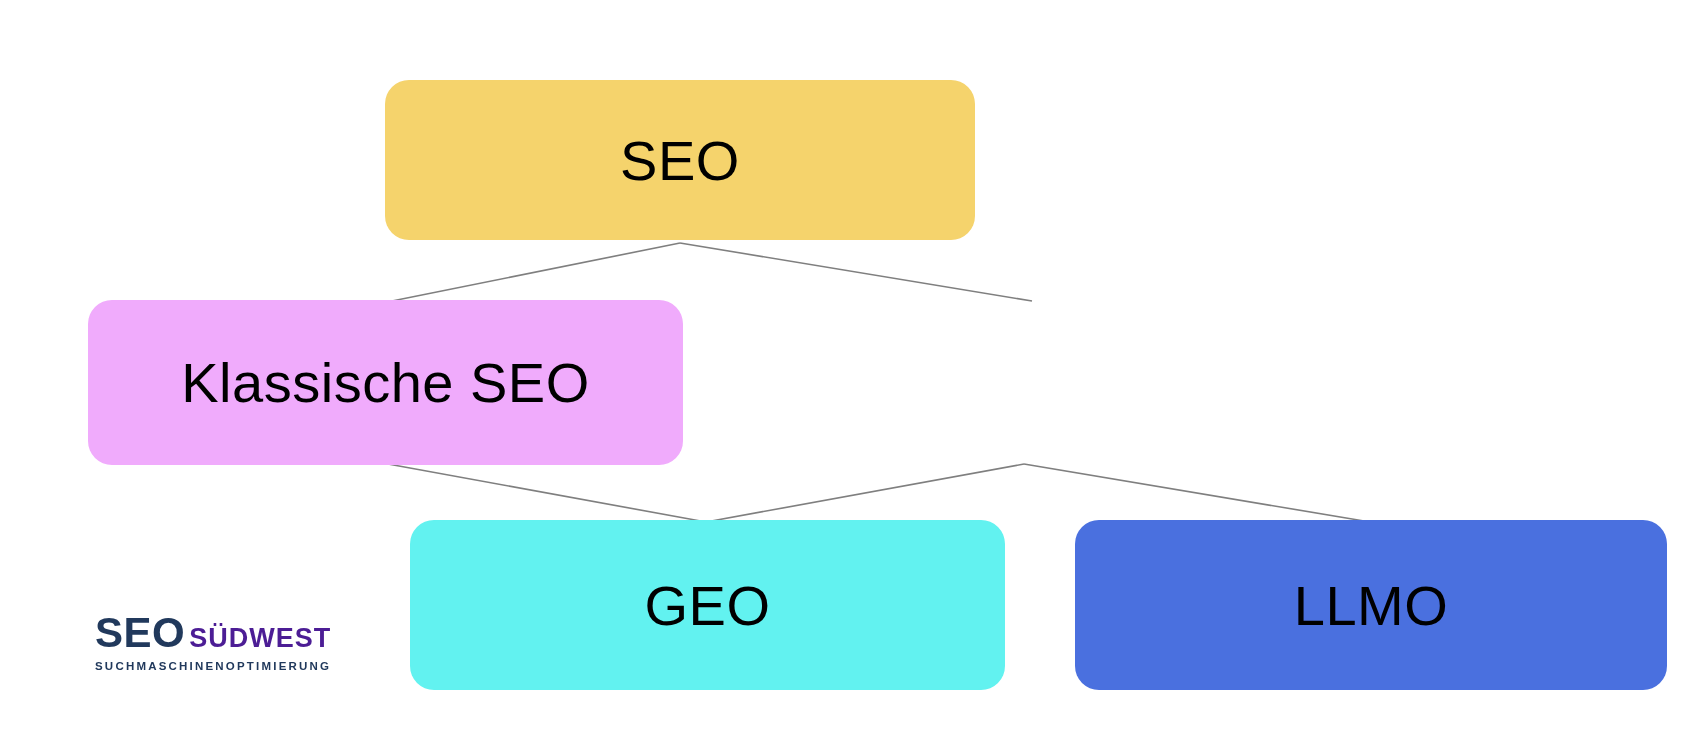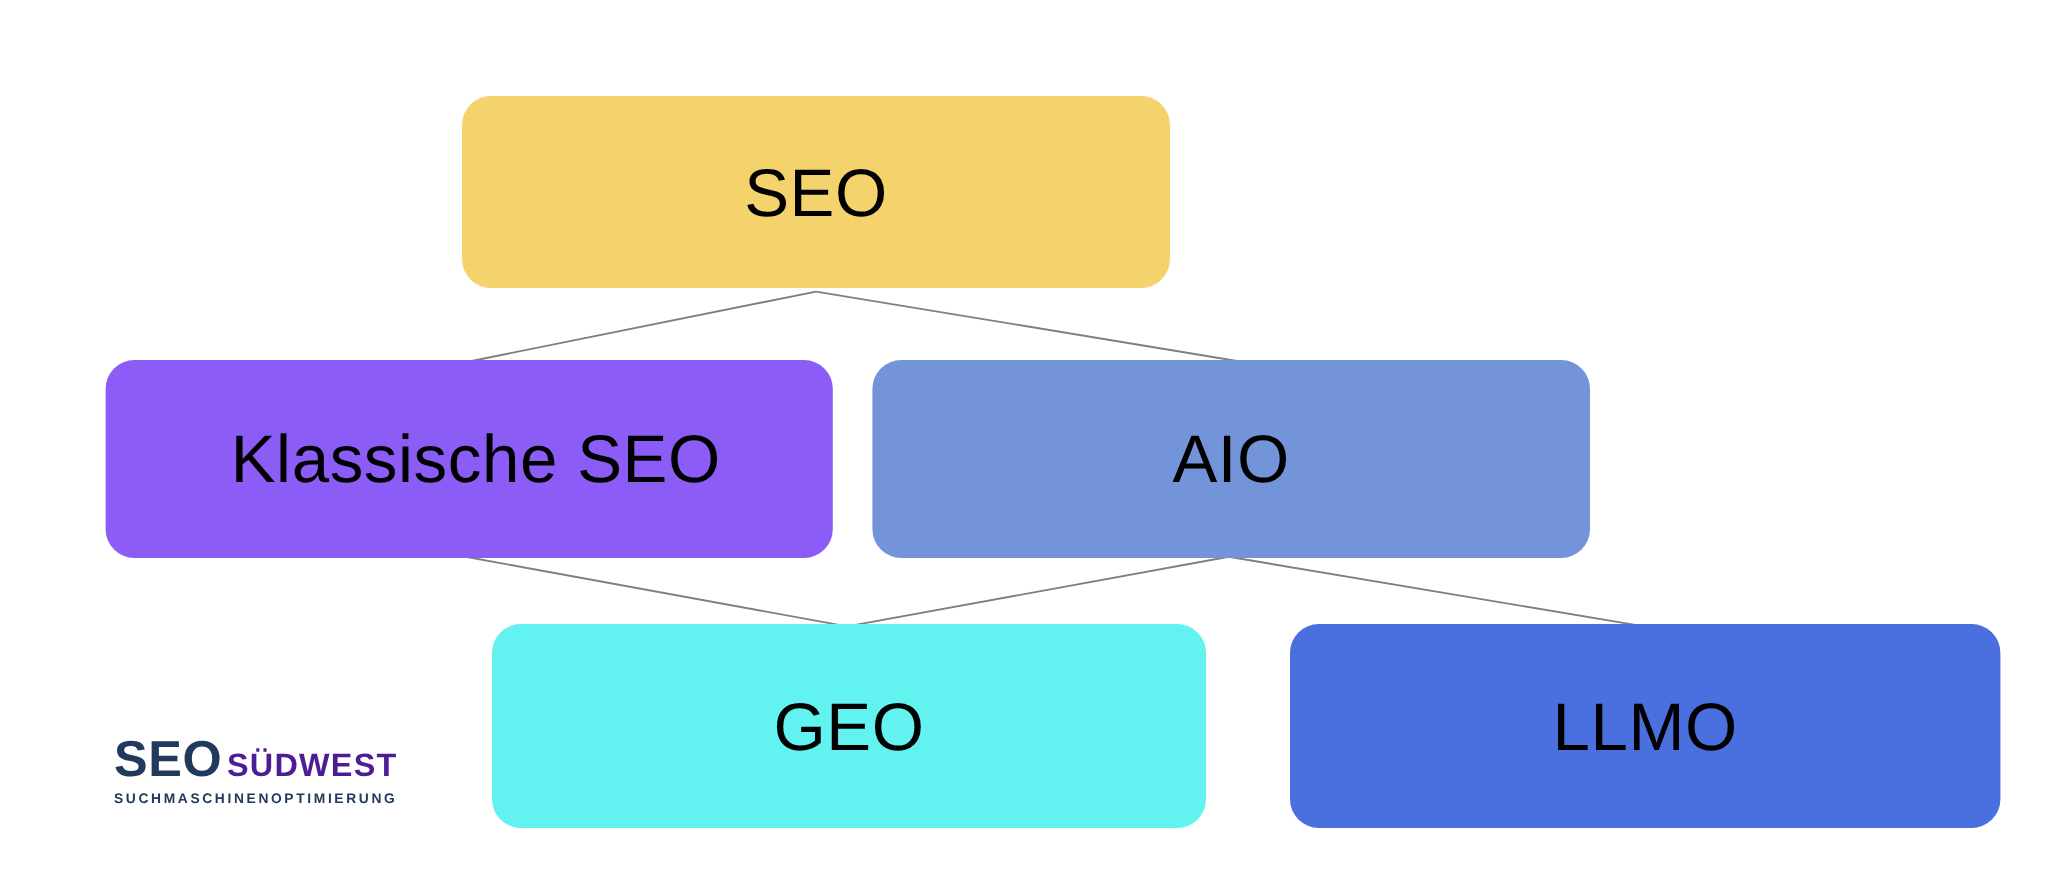--- a/index.html
+++ b/index.html
@@ -82,27 +82,24 @@
     <line x1="680" y1="243" x2="1032" y2="301" stroke="#7f7f7f" stroke-width="1.6"></line>
     <line x1="388" y1="464" x2="706" y2="522" stroke="#7f7f7f" stroke-width="1.6"></line>
     <line x1="1024" y1="464" x2="706" y2="522" stroke="#7f7f7f" stroke-width="1.6"></line>
     <line x1="1024" y1="464" x2="1370" y2="522" stroke="#7f7f7f" stroke-width="1.6"></line>
   </svg>
 
   <div class="node" id="node-seo" style="background-color: rgb(245, 211, 108);">
     <span>SEO</span>
   </div>
 
-  <div class="node" id="node-klassische-seo" style="background-color: #8b5cf6; padding-left: 11px;">
+  <div class="node" id="node-klassische-seo" style="background-color: #f0abfc;">
     <span>Klassische SEO</span>
   </div>
 
-  <div class="node" id="node-aio" style="background-color: rgb(115, 148, 216);">
-    <span>AIO</span>
-  </div>
 
   <div class="node" id="node-llmo" style="background-color: rgb(74, 112, 223);">
     <span>LLMO</span>
   </div>
 
   <div class="node" id="node-geo" style="background-color: rgb(98, 242, 240);">
     <span>GEO</span>
   </div>
 
   <div class="logo">

